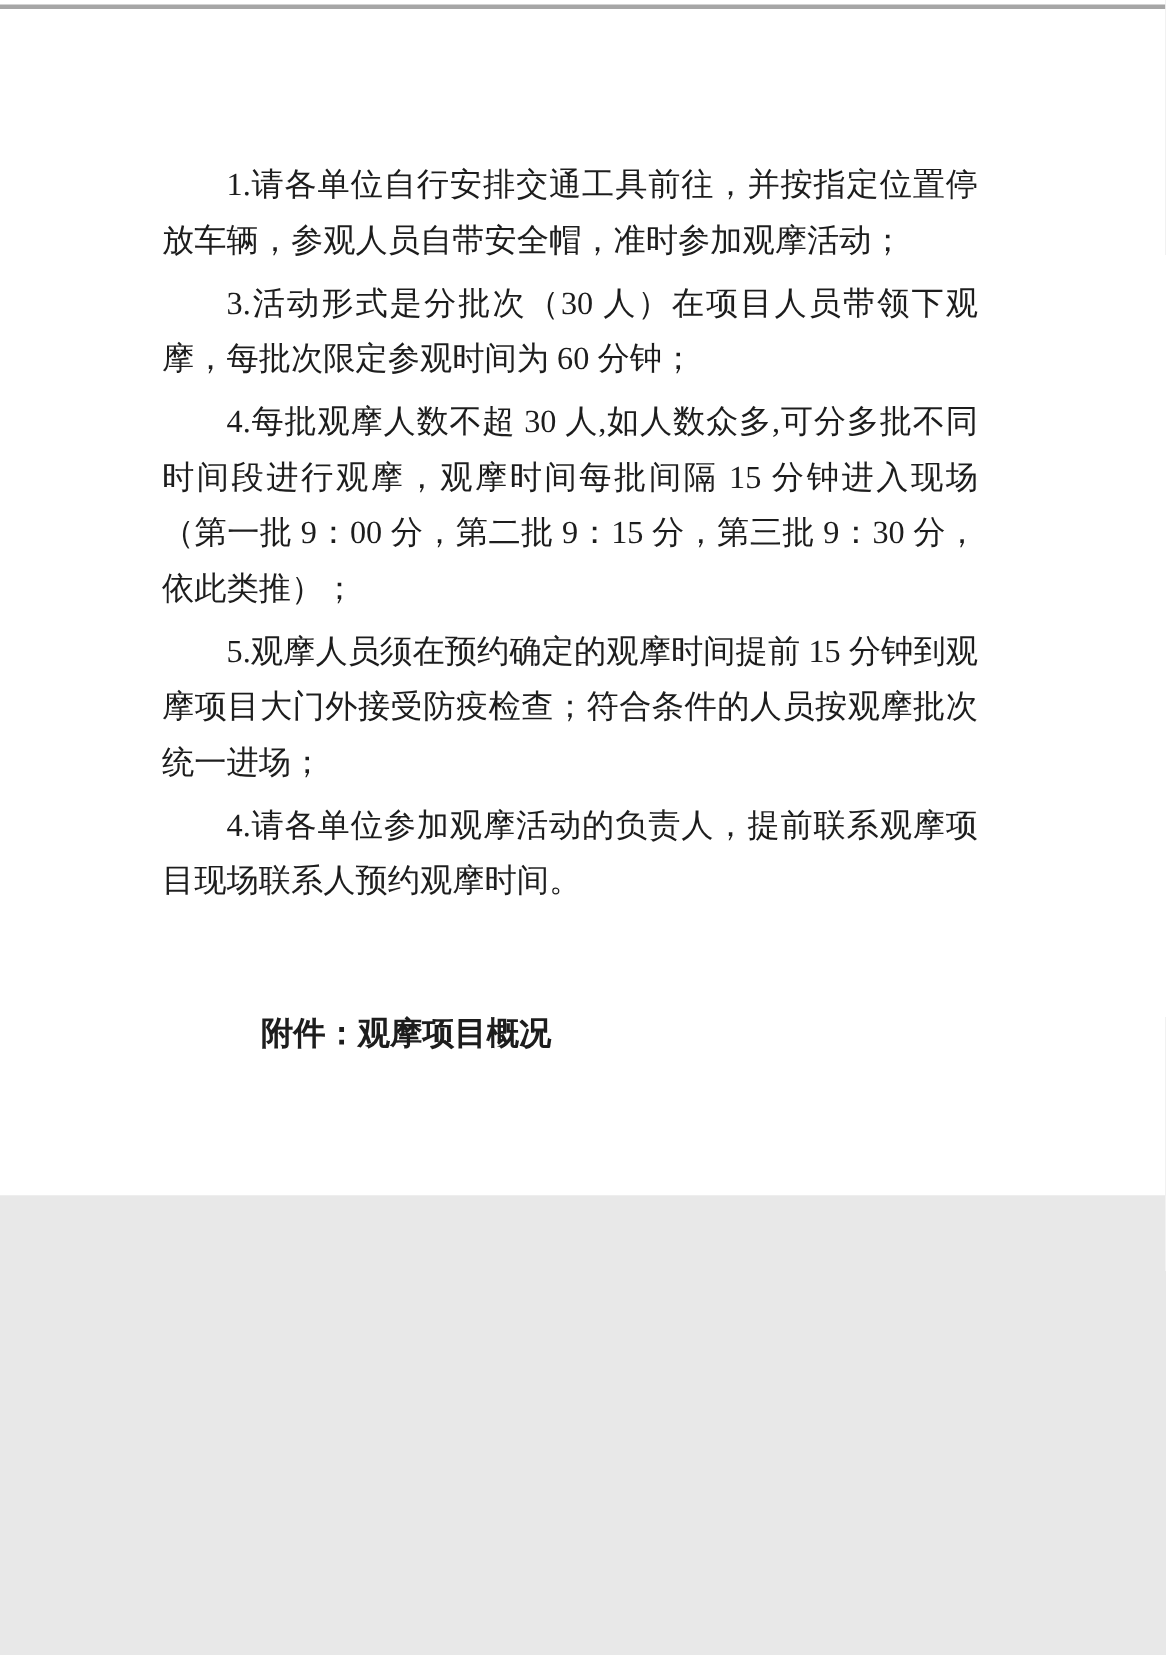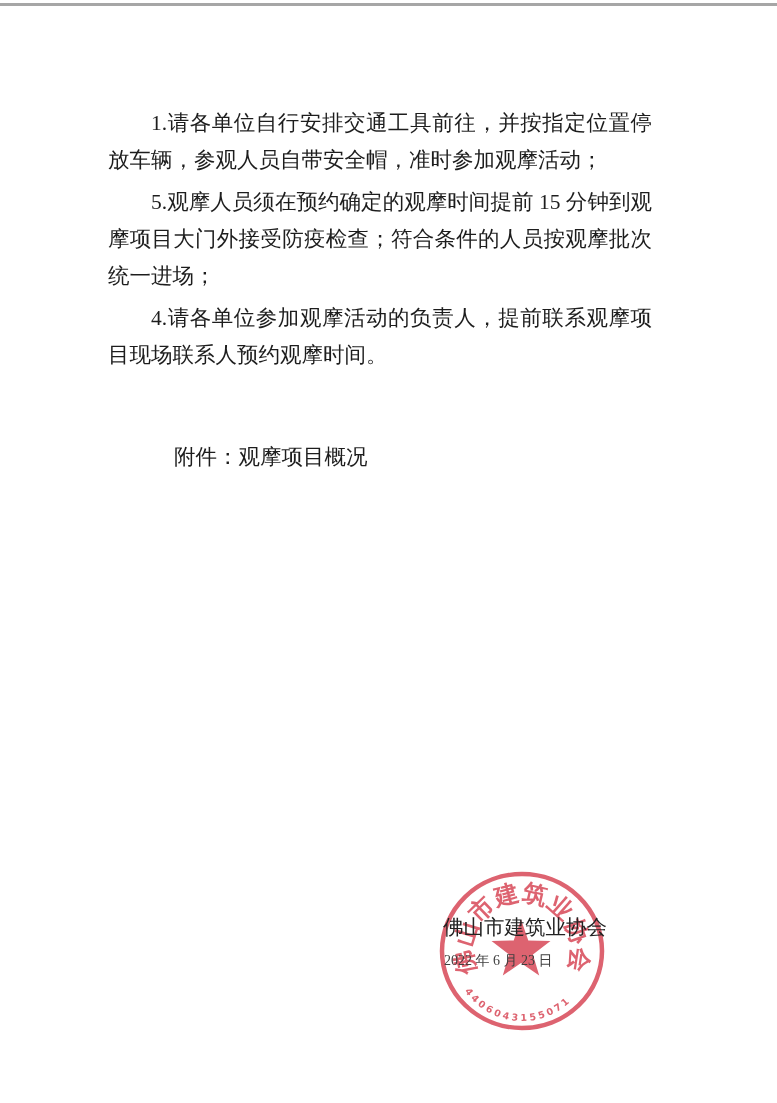--- a/index.html
+++ b/index.html
@@ -1,19 +1,19 @@
 <!DOCTYPE html>
 <html><head>
 <meta charset="utf-8">
 <style>
   html, body { margin: 0; padding: 0; background: #e8e8e8; }
   .page {
     position: relative;
     width: 777px;
-    height: 1103px;
+    height: 797px;
     background: #ffffff;
     overflow: hidden;
     font-family: "Liberation Serif", "DejaVu Serif", serif;
   }
   .scan-line {
     position: absolute;
     top: 3px; left: 0;
     width: 100%; height: 3px;
     background: #a6a6a6;
   }
@@ -31,20 +31,21 @@
     text-align: justify;
     text-indent: 2em;
     word-break: break-all;
   }
   .attachment {
     margin: 65px 0 0 0;
     font-size: 21.5px;
     line-height: 37px;
     color: #1d1d1d;
     text-indent: 66px;
+    font-weight: bold;
   }
   .seal {
     position: absolute;
     left: 432px;
     top: 861px;
     width: 180px;
     height: 180px;
   }
   .seal .ring-char {
     font-size: 24px;
@@ -76,20 +77,22 @@
 </style>
 </head>
 <body>
 
 <div class="page">
 
   <div class="scan-line"></div>
 
   <div class="content">
     <p class="para">1.请各单位自行安排交通工具前往，并按指定位置停放车辆，参观人员自带安全帽，准时参加观摩活动；</p>
+    <p class="para">3.活动形式是分批次（30 人）在项目人员带领下观摩，每批次限定参观时间为 60 分钟；</p>
+    <p class="para">4.每批观摩人数不超 30 人,如人数众多,可分多批不同时间段进行观摩，观摩时间每批间隔 15 分钟进入现场（第一批 9：00 分，第二批 9：15 分，第三批 9：30 分，依此类推）；</p>
     <p class="para">5.观摩人员须在预约确定的观摩时间提前 15 分钟到观摩项目大门外接受防疫检查；符合条件的人员按观摩批次统一进场；</p>
     <p class="para">4.请各单位参加观摩活动的负责人，提前联系观摩项目现场联系人预约观摩时间。</p>
     <p class="attachment">附件：观摩项目概况</p>
   </div>
 
   <svg class="seal" viewBox="0 0 180 180" aria-hidden="true">
     <defs>
       <path id="ring-arc" d="M 44.7 111.1 A 50 50 0 1 1 135.3 111.1" fill="none"></path>
       <path id="serial-arc" d="M 32.7 130.2 A 70 70 0 0 0 147.3 130.2" fill="none"></path>
     </defs>

